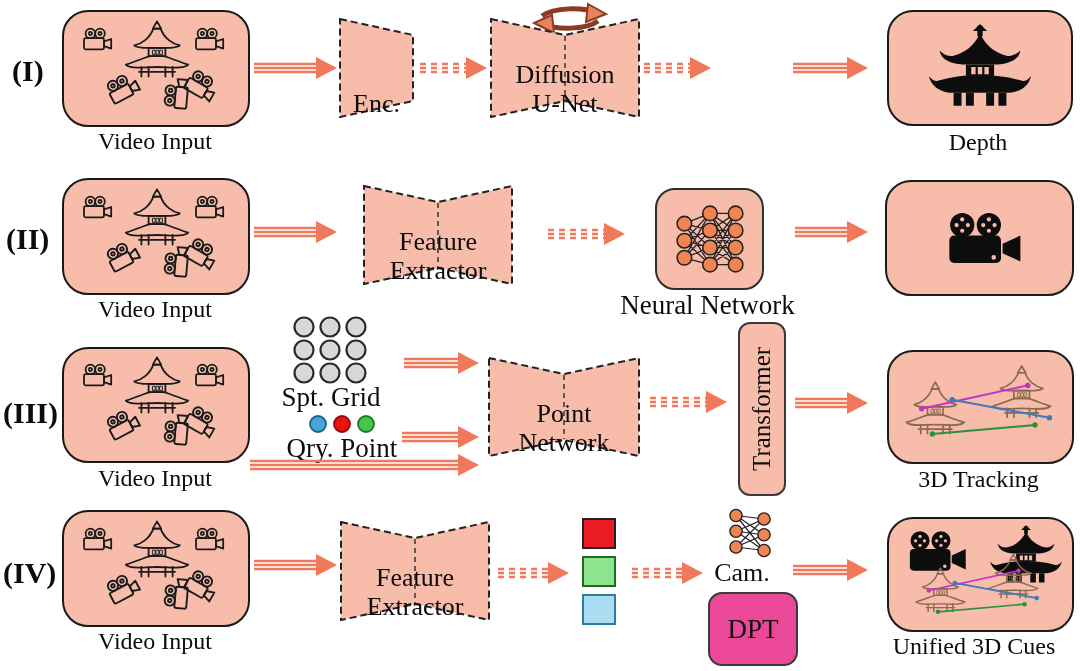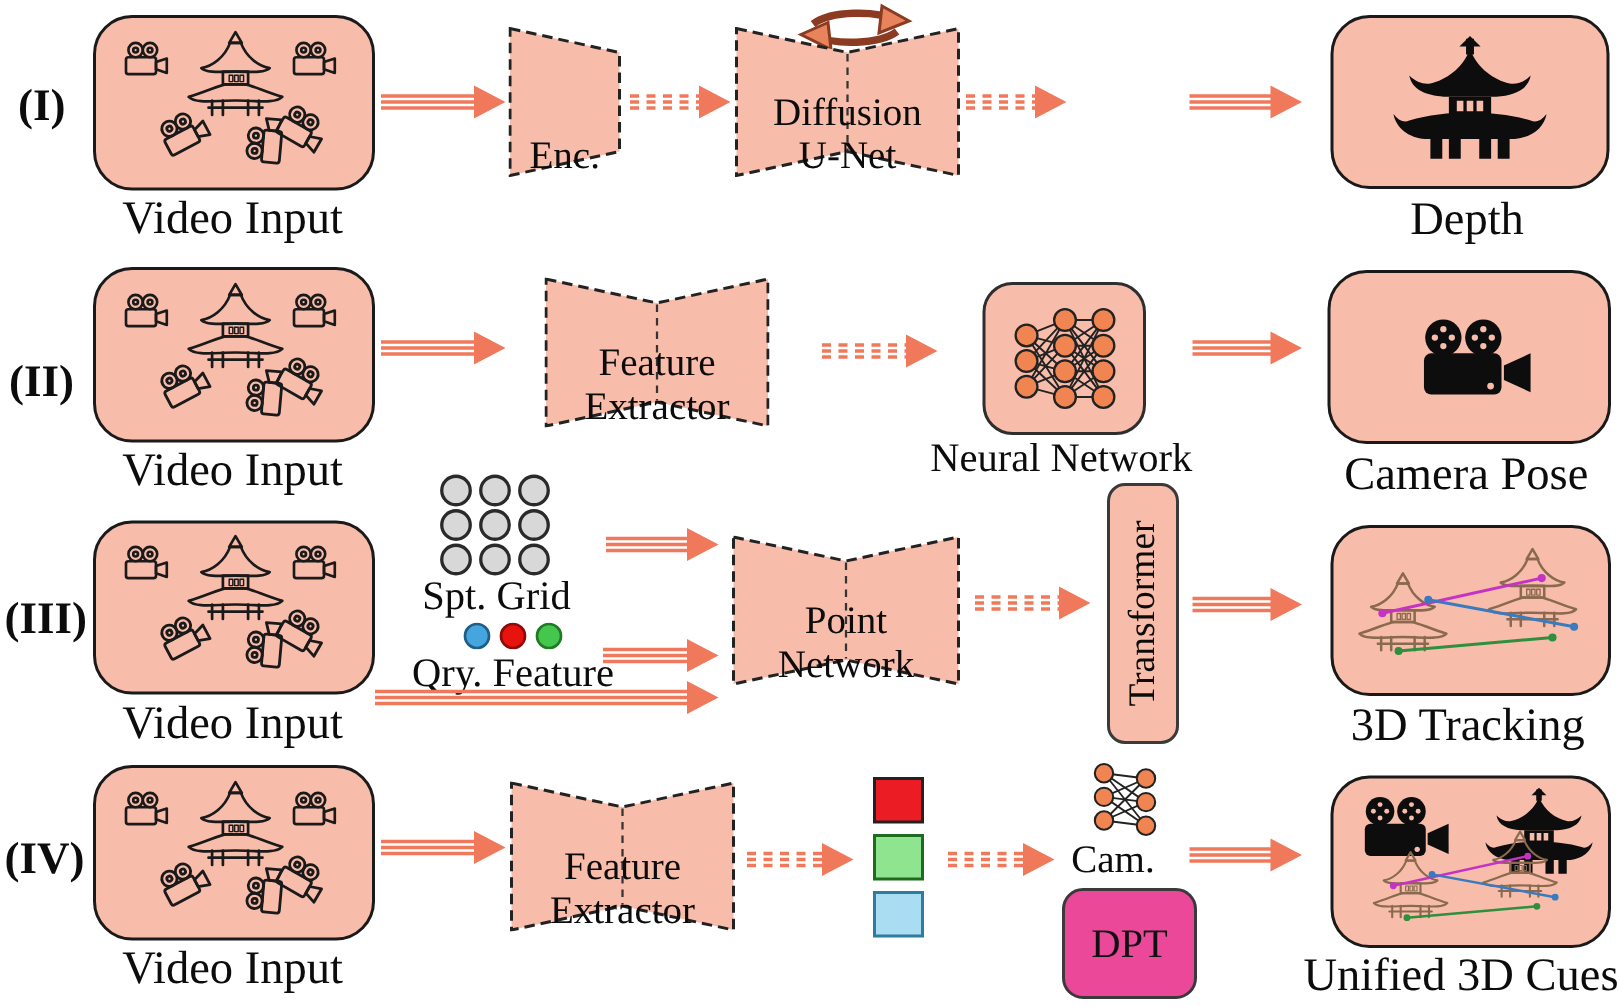--- a/index.html
+++ b/index.html
@@ -2,21 +2,21 @@
 <html><head>
 <meta charset="utf-8">
 <style>
   html,body{margin:0;padding:0;background:#fff;}
   #stage{position:relative;width:1080px;height:671px;background:#ffffff;overflow:hidden;
          font-family:"Liberation Serif", serif;color:#111;}
   .abs{position:absolute;}
   .box{position:absolute;background:#f7bcaa;border:2.5px solid #1a1a1a;border-radius:26px;
        display:flex;align-items:center;justify-content:center;}
   .box.small-r{border-radius:18px;border-width:2px;border-color:#2e2e2e;}
-  .lbl{position:absolute;text-align:center;font-size:31px;line-height:1.05;color:#0c0c0c;}
+  .lbl{position:absolute;text-align:center;font-size:24px;line-height:1.05;color:#0c0c0c;}
   .rowlbl{position:absolute;font-size:30px;font-weight:bold;color:#0c0c0c;}
   .shape{position:absolute;}
   .shape svg.outline{position:absolute;left:0;top:0;}
   .shape .txt{position:absolute;inset:0;display:flex;flex-direction:column;
               align-items:center;justify-content:flex-end;font-size:26px;line-height:1.12;color:#0c0c0c;}
   .vtxt{position:absolute;inset:0;display:flex;align-items:center;justify-content:center;
         writing-mode:vertical-rl;transform:rotate(180deg);font-size:25px;color:#0c0c0c;}
   .tallbox{position:absolute;background:#f7bcaa;border:2px solid #3a3a3a;border-radius:12px;}
   .dptbox{position:absolute;background:#ec4899;border:2px solid #3a3a3a;border-radius:14px;
           display:flex;align-items:center;justify-content:center;font-size:27px;}
@@ -209,21 +209,21 @@
     <polygon points="56,1 77,12 56,23"></polygon>
   </svg>
 
   <div class="box" style="left:887px;top:10px;width:182px;height:112px;">
     <svg width="106" height="88" viewBox="0 0 120 100" color="#0d0d0d">
         <use href="#p-solid"></use>
       </svg>
   </div>
   <div class="lbl" style="left:887px;top:130px;width:182px;">Depth</div>
 
-  <div class="rowlbl" style="left:6px;top:222px;margin-top:16px;">(II)</div>
+  <div class="rowlbl" style="left:6px;top:222px;">(II)</div>
 
   <div class="box" style="left:62px;top:178px;width:184px;height:113px;">
     <svg width="160" height="100" viewBox="0 0 160 100">
         <use href="#vidscene"></use>
       </svg>
   </div>
   <div class="lbl" style="left:40px;top:297px;width:230px;">Video Input</div>
 
   <svg class="abs arr" style="left:252px;top:220px;" width="86" height="24">
     <line x1="2" y1="8" x2="66" y2="8"></line>
@@ -262,21 +262,20 @@
       <line x1="2" y1="12" x2="56" y2="12"></line>
       <line x1="2" y1="16" x2="56" y2="16"></line>
     <polygon points="54,1 75,12 54,23"></polygon>
   </svg>
 
   <div class="box" style="left:885px;top:180px;width:185px;height:112px;">
     <svg width="84" height="62" viewBox="0 0 104 66" color="#0d0d0d">
         <use href="#cam-solid"></use>
       </svg>
   </div>
-  <div class="lbl" style="left:885px;top:300px;width:185px;">Camera Pose</div>
 
   <div class="rowlbl" style="left:3px;top:396px;">(III)</div>
 
   <div class="box" style="left:62px;top:347px;width:184px;height:112px;">
     <svg width="160" height="100" viewBox="0 0 160 100">
         <use href="#vidscene"></use>
       </svg>
   </div>
   <div class="lbl" style="left:40px;top:466px;width:230px;">Video Input</div>
 
@@ -293,21 +292,21 @@
         <circle cx="65" cy="58" r="9.5"></circle>
     </g>
   </svg>
   <div class="lbl" style="left:266px;top:383px;width:130px;font-size:27px;">Spt. Grid</div>
 
   <svg class="abs" style="left:308px;top:415px;" width="72" height="18">
     <circle cx="10" cy="9" r="8" fill="#45a5dc" stroke="#1d5e86" stroke-width="1.8"></circle>
     <circle cx="34" cy="9" r="8" fill="#e8120f" stroke="#8e0b09" stroke-width="1.8"></circle>
     <circle cx="58" cy="9" r="8" fill="#44c74c" stroke="#1f7a26" stroke-width="1.8"></circle>
   </svg>
-  <div class="lbl" style="left:258px;top:434px;width:168px;font-size:27px;">Qry. Feature</div>
+  <div class="lbl" style="left:258px;top:434px;width:168px;font-size:27px;">Qry. Point</div>
 
   <svg class="abs arr" style="left:402px;top:351px;" width="78" height="24">
     <line x1="2" y1="8" x2="58" y2="8"></line>
       <line x1="2" y1="12" x2="58" y2="12"></line>
       <line x1="2" y1="16" x2="58" y2="16"></line>
     <polygon points="56,1 77,12 56,23"></polygon>
   </svg>
   <svg class="abs arr" style="left:400px;top:425px;" width="80" height="24">
     <line x1="2" y1="8" x2="60" y2="8"></line>
       <line x1="2" y1="12" x2="60" y2="12"></line>

